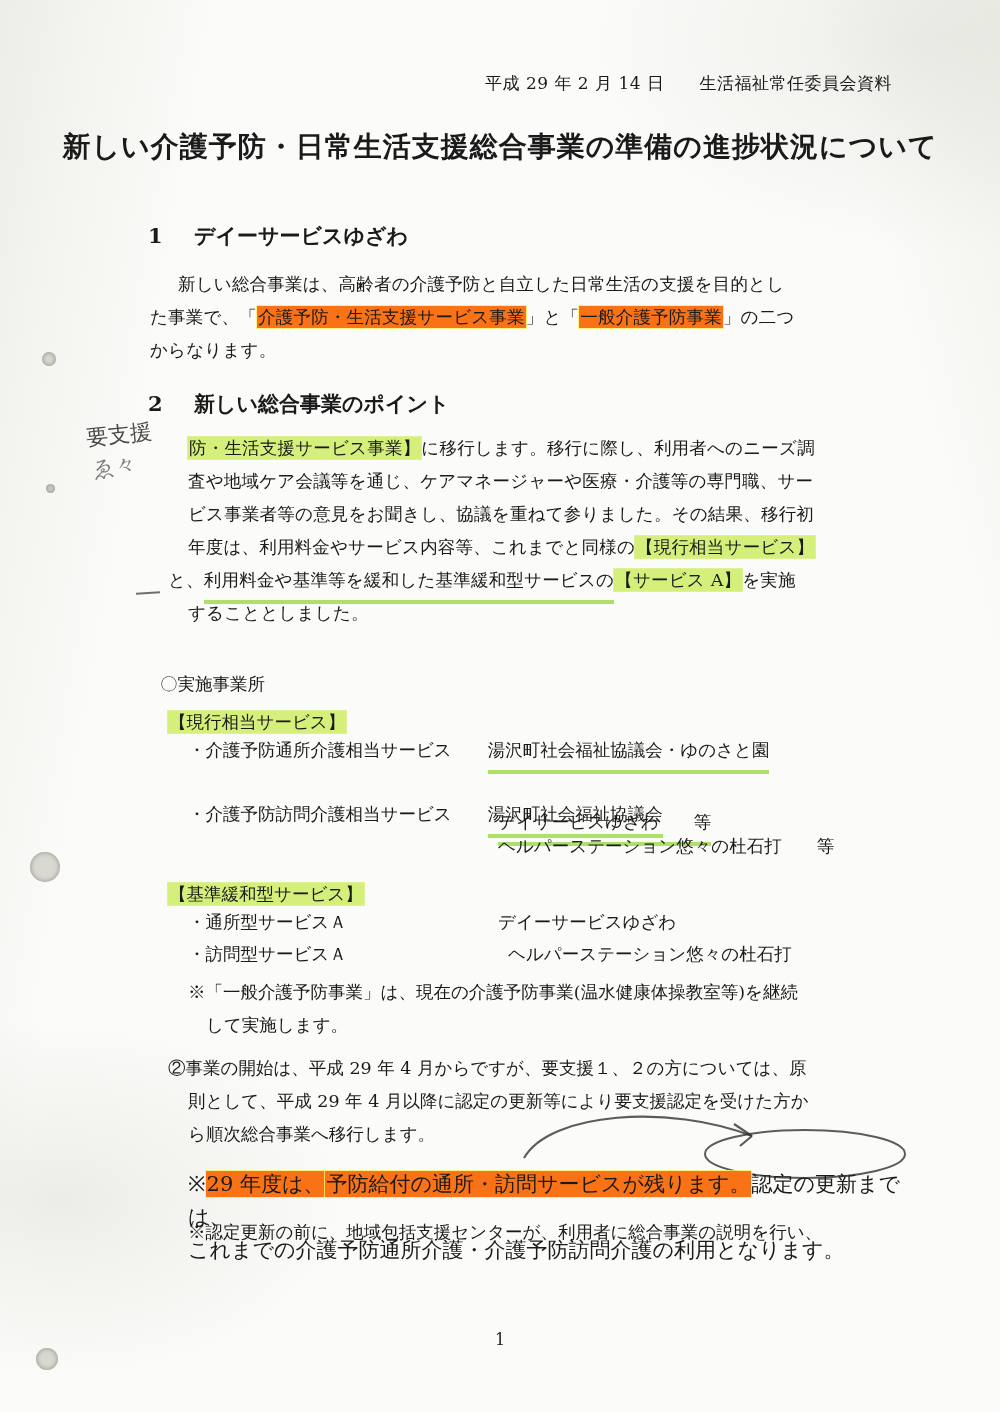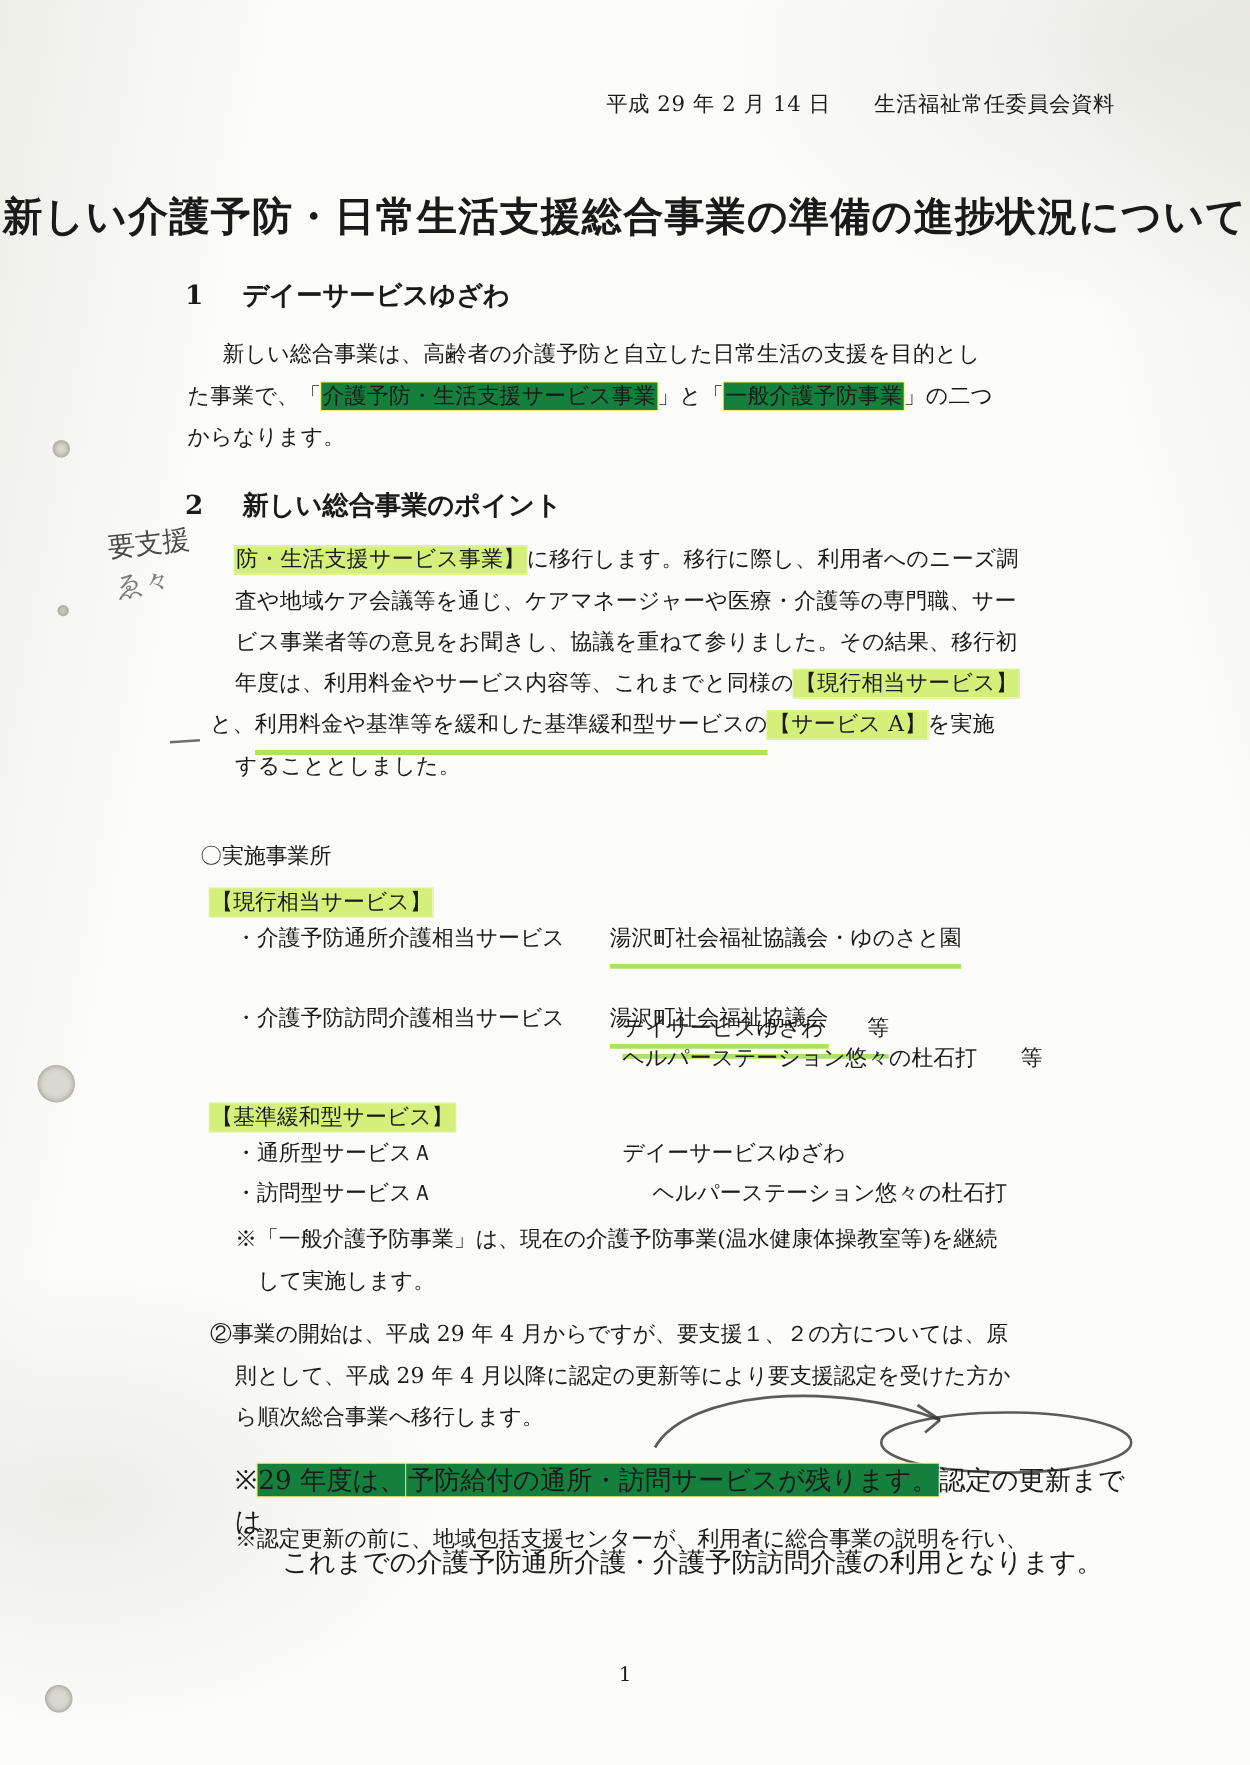--- a/index.html
+++ b/index.html
@@ -32,21 +32,21 @@
   .hole.h4{left:36px;top:1348px;width:22px;height:22px;}
 
   .page{position:absolute;inset:0;padding:0;}
 
   .header-line{
     position:absolute;left:0;right:108px;top:72px;
     text-align:right;font-size:17px;letter-spacing:.5px;
   }
   .doc-title{
     position:absolute;left:0;right:0;top:128px;
-    text-align:center;font-size:32px;font-weight:bold;letter-spacing:1px;margin-top:24px;
+    text-align:center;font-size:28px;font-weight:bold;letter-spacing:1px;
   }
   .sec{position:absolute;font-size:21px;font-weight:bold;}
   .sec .num{display:inline-block;width:46px;}
   .sec1{left:148px;top:222px;}
   .sec2{left:148px;top:390px;}
 
   .para{position:absolute;font-size:17.5px;line-height:33px;letter-spacing:.2px;}
 
   .p1{left:178px;top:268px;width:712px;text-indent:0;}
   .p1 .l2{display:block;margin-left:-28px;}
@@ -61,41 +61,41 @@
 
   .b-genko{left:168px;top:706px;}
   .r1{position:absolute;left:188px;top:738px;font-size:17.5px;}
   .r1b{position:absolute;left:498px;top:810px;font-size:17.5px;}
   .r2{position:absolute;left:188px;top:802px;font-size:17.5px;}
   .r2b{position:absolute;left:498px;top:834px;font-size:17.5px;}
   .b-kijun{left:168px;top:878px;}
   .r3{position:absolute;left:188px;top:910px;font-size:17.5px;}
   .r3v{position:absolute;left:498px;top:910px;font-size:17.5px;}
   .r4{position:absolute;left:188px;top:942px;font-size:17.5px;}
-  .r4v{position:absolute;left:522px;top:942px;font-size:17.5px;}
+  .r4v{position:absolute;left:508px;top:942px;font-size:17.5px;}
 
   .note1{position:absolute;left:188px;top:976px;width:700px;font-size:17.5px;line-height:33px;}
   .note1 .l2{display:block;margin-left:18px;}
 
   .p3{position:absolute;left:168px;top:1052px;width:730px;font-size:17.5px;line-height:33px;}
   .p3 .ln{display:block;}
   .p3 .ind{margin-left:20px;}
 
   .p4{position:absolute;left:188px;top:1168px;width:712px;font-size:21px;line-height:33px;}
   .p4 .ln{display:block;}
-  .p4 .ind{margin-left:20px;text-align:center;}
+  .p4 .ind{}
 
   .p5{position:absolute;left:188px;top:1216px;width:712px;font-size:17.5px;line-height:33px;}
   .p5 .ln{display:block;}
   .p5 .ind{margin-left:20px;}
 
   .pageno{position:absolute;left:0;right:0;top:1330px;text-align:center;font-size:16px;}
 
   
-  .hl-y{background:#15803d;box-shadow:0 0 0 1px rgba(251,240,106,.8);padding:1px 1px;}
+  .hl-y{background:#f97316;box-shadow:0 0 0 1px rgba(251,240,106,.8);padding:1px 1px;}
   .hl-g{background:#d5f07a;box-shadow:0 0 0 1px rgba(213,240,122,.8);padding:1px 1px;}
   .ul-g{
     background:linear-gradient(to top, rgba(160,220,80,.85) 0 4px, rgba(0,0,0,0) 4px);
     padding-bottom:14px;
   }
 
   
   .hand{
     position:absolute;
     font-family:"DejaVu Sans", sans-serif;

